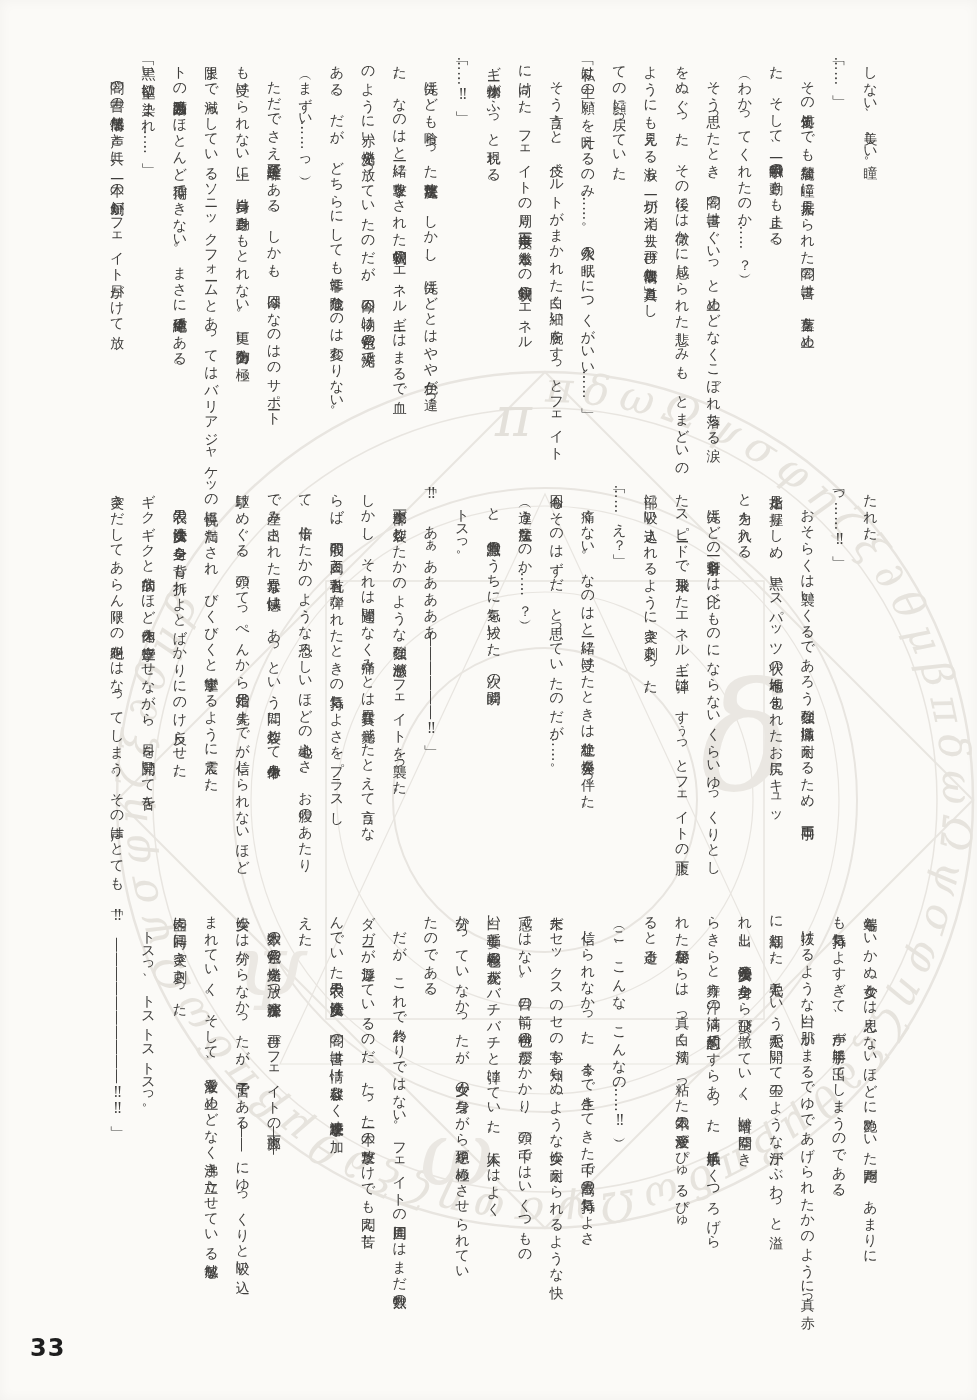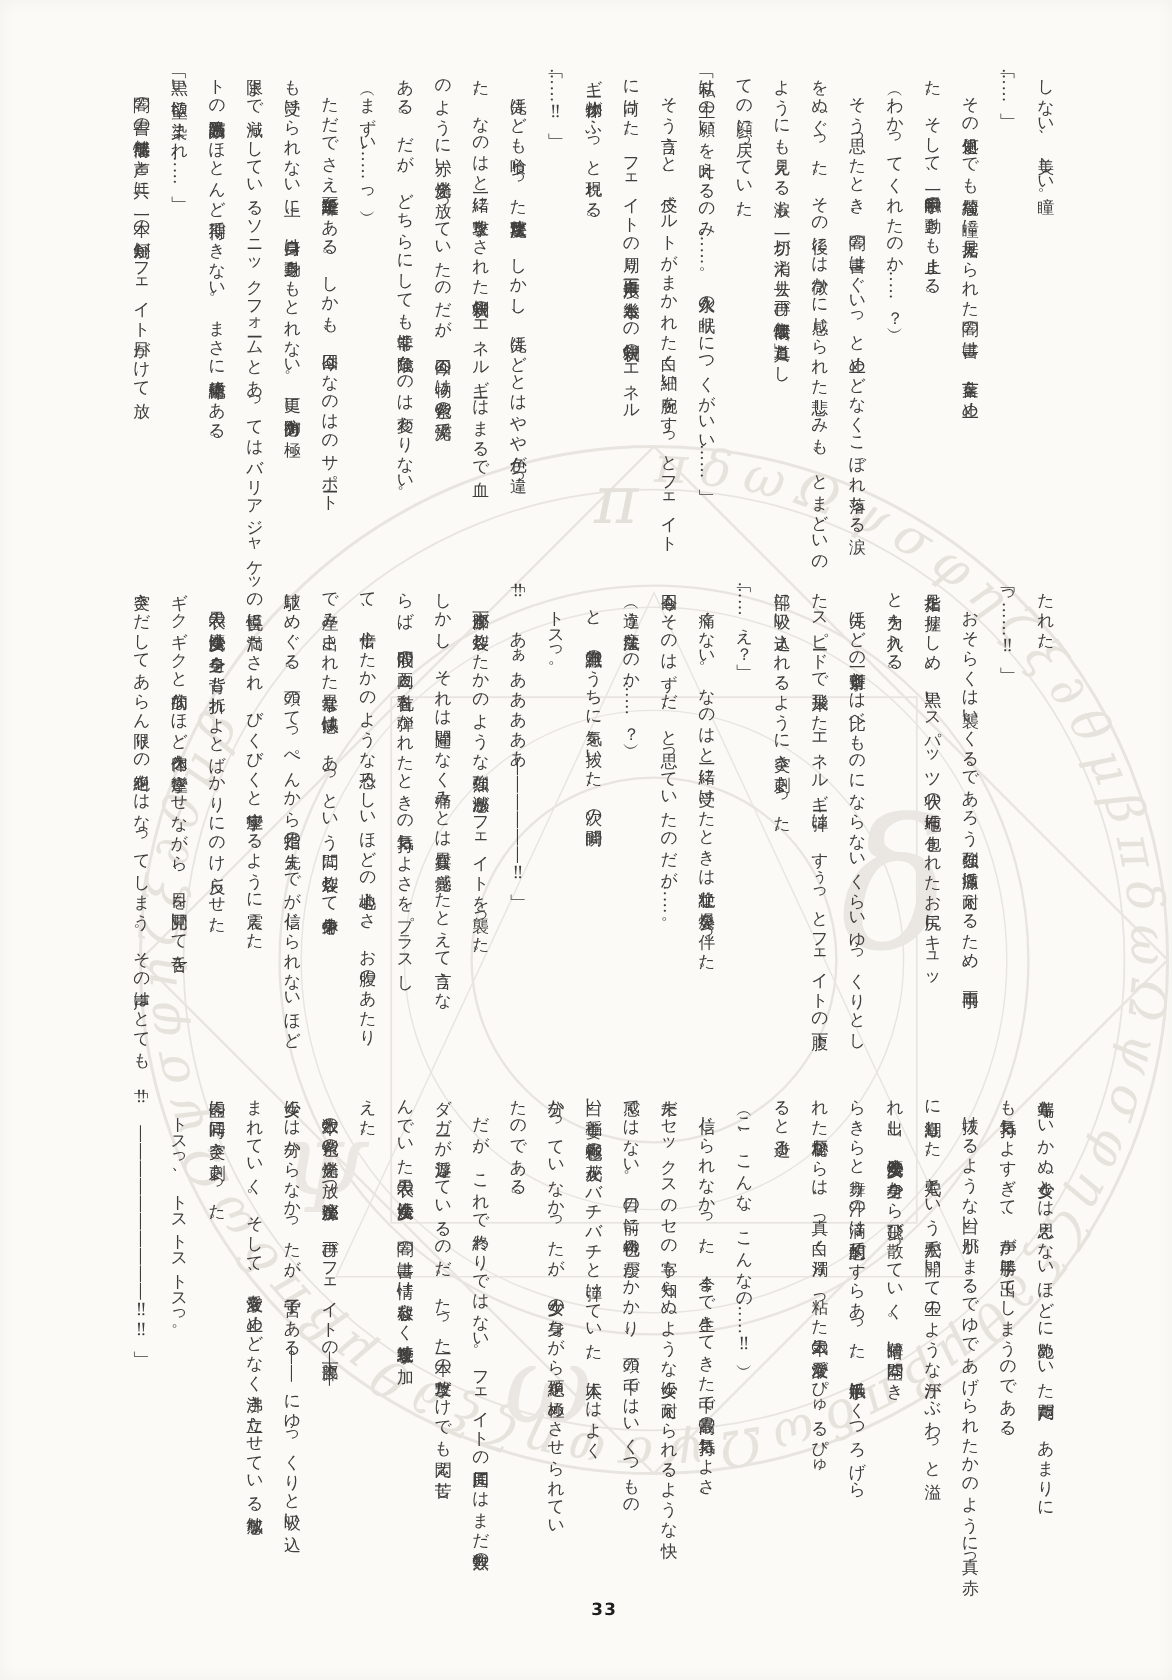--- a/index.html
+++ b/index.html
@@ -35,24 +35,24 @@
     font-size:14px;
     line-height:31.4px;
     letter-spacing:0.6px;
     color:#3f3e3c;
     white-space:pre;
     overflow:visible;
   }
   .page-number {
     position:absolute;
     left:30px; right:0; top:1334px;
-    text-align:center;
+    text-align:left;
     font-family:"DejaVu Sans","Liberation Sans",sans-serif;
     font-weight:700;
-    font-size:14px;
+    font-size:24px;
     letter-spacing:1px;
     color:#1e1e1e;
   }
 </style>
 </head>
 <body>
 
 <div class="page">
 
   <svg class="watermark" viewBox="0 0 977 1400" width="977" height="1400" aria-hidden="true">

